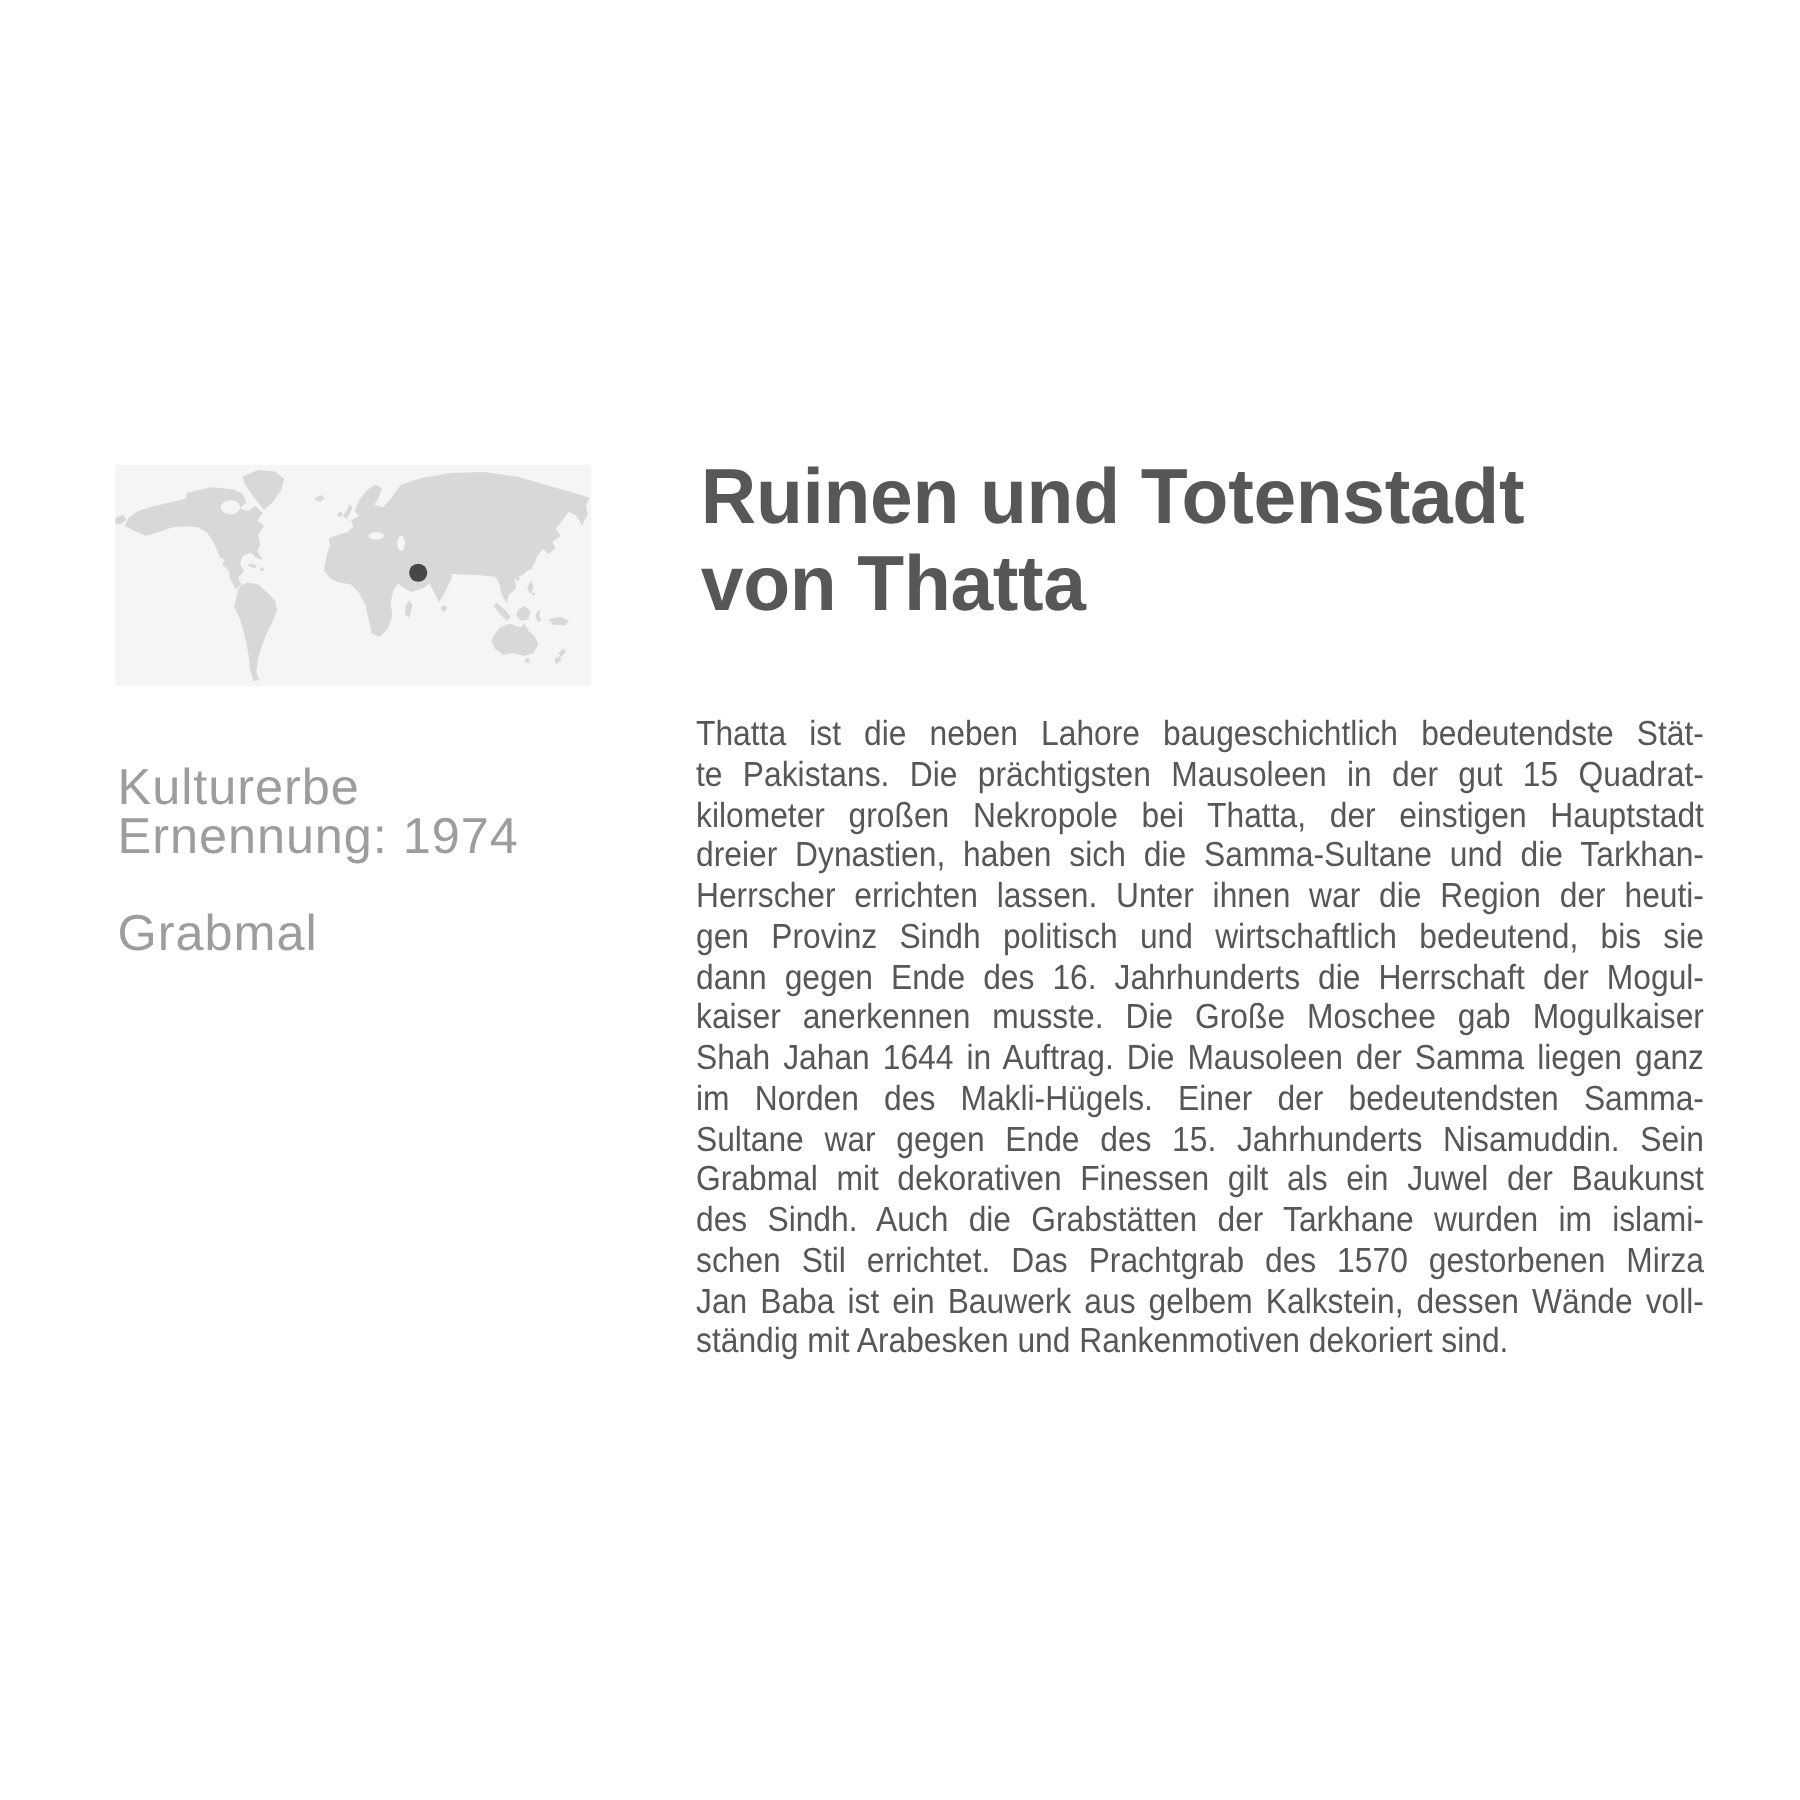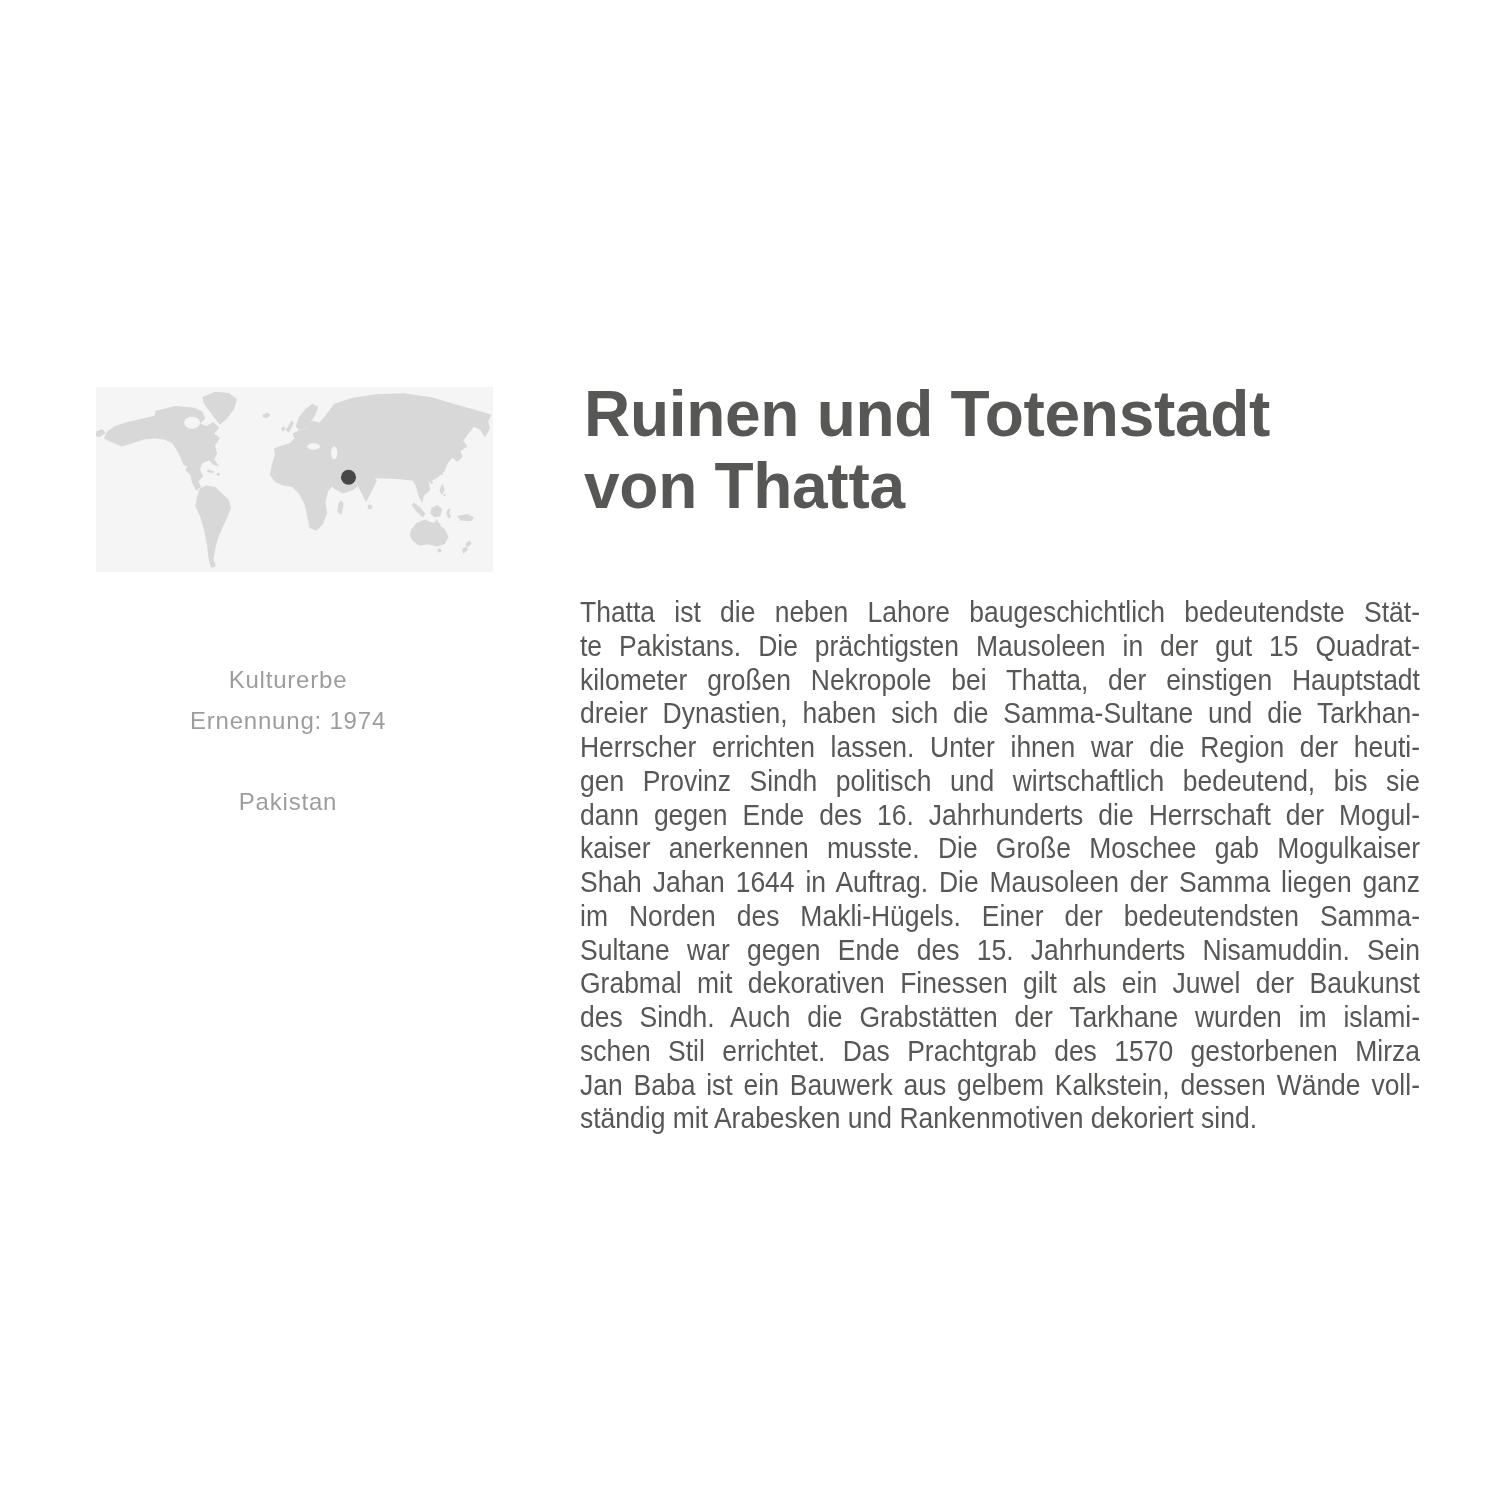--- a/index.html
+++ b/index.html
@@ -15,27 +15,26 @@
   .map-wrap {
     position: absolute;
     left: 96px; top: 387px;
     width: 397px; height: 185px;
   }
   .map-wrap svg { width: 100%; height: 100%; display: block; }
 
   
   .meta {
     position: absolute;
-    left: 98px; top: 659px;
+    left: 98px; top: 635px;
     width: 380px;
-    font-size: 24px;
+    font-size: 42px;
     line-height: 41px;
     letter-spacing: 0.8px;
     color: #9d9d9c;
-    text-align: center;
   }
   .meta .country { margin-top: 40px; }
 
   
   .title {
     position: absolute;
     left: 584px; top: 378px;
     width: 880px;
     font-size: 65px;
     line-height: 72px;
@@ -127,21 +126,21 @@
       <path d="M922,408 L933,402 L937,410 L925,420 Z"></path>
     </g>
 
     <circle cx="636" cy="227.408" r="19" fill="#474747"></circle>
   </svg>
 </div>
 
 <div class="meta" style="color: rgb(157, 157, 156);">
   <div>Kulturerbe</div>
   <div>Ernennung: 1974</div>
-  <div class="country">Pakistan</div>
+  <div class="country">Grabmal</div>
 </div>
 
 <h1 class="title" style="color: rgb(87, 87, 86);">
   <div>Ruinen und Totenstadt</div>
   <div>von Thatta</div>
 </h1>
 
 <div class="body-text" style="color: rgb(87, 87, 86);">
     <div class="line">Thatta ist die neben Lahore baugeschichtlich bedeutendste Stät-</div>
     <div class="line">te Pakistans. Die prächtigsten Mausoleen in der gut 15 Quadrat-</div>

